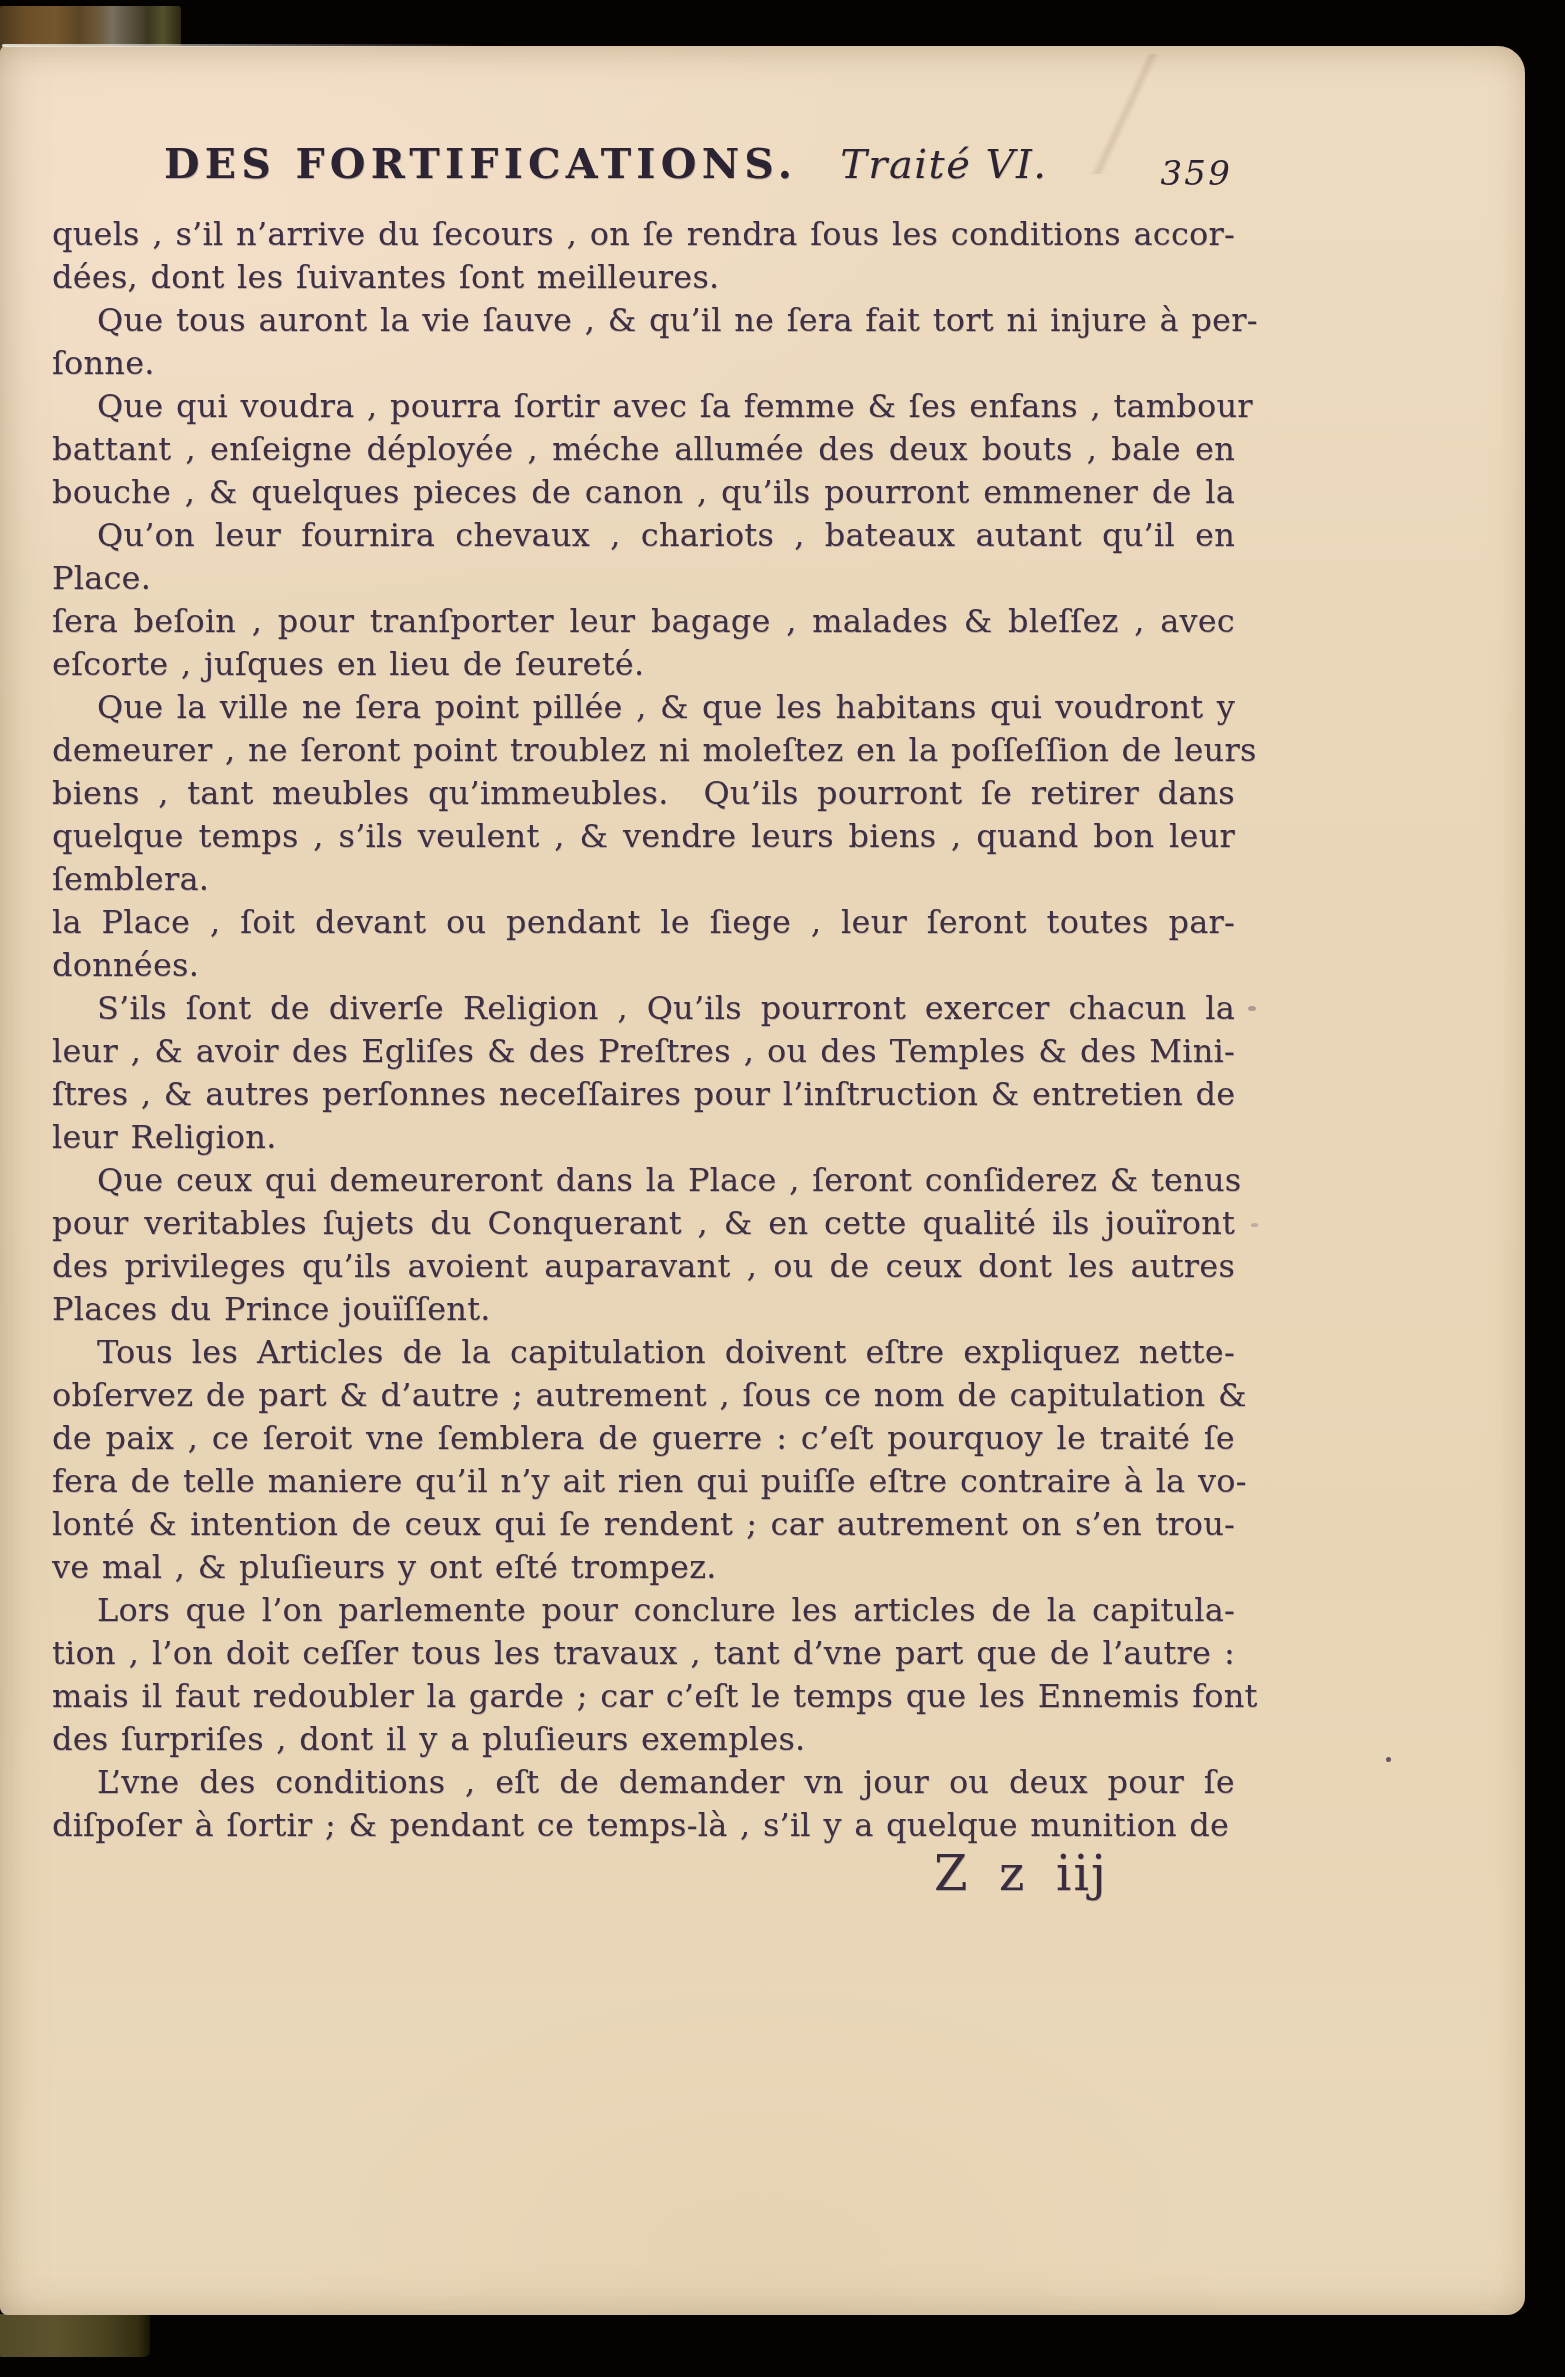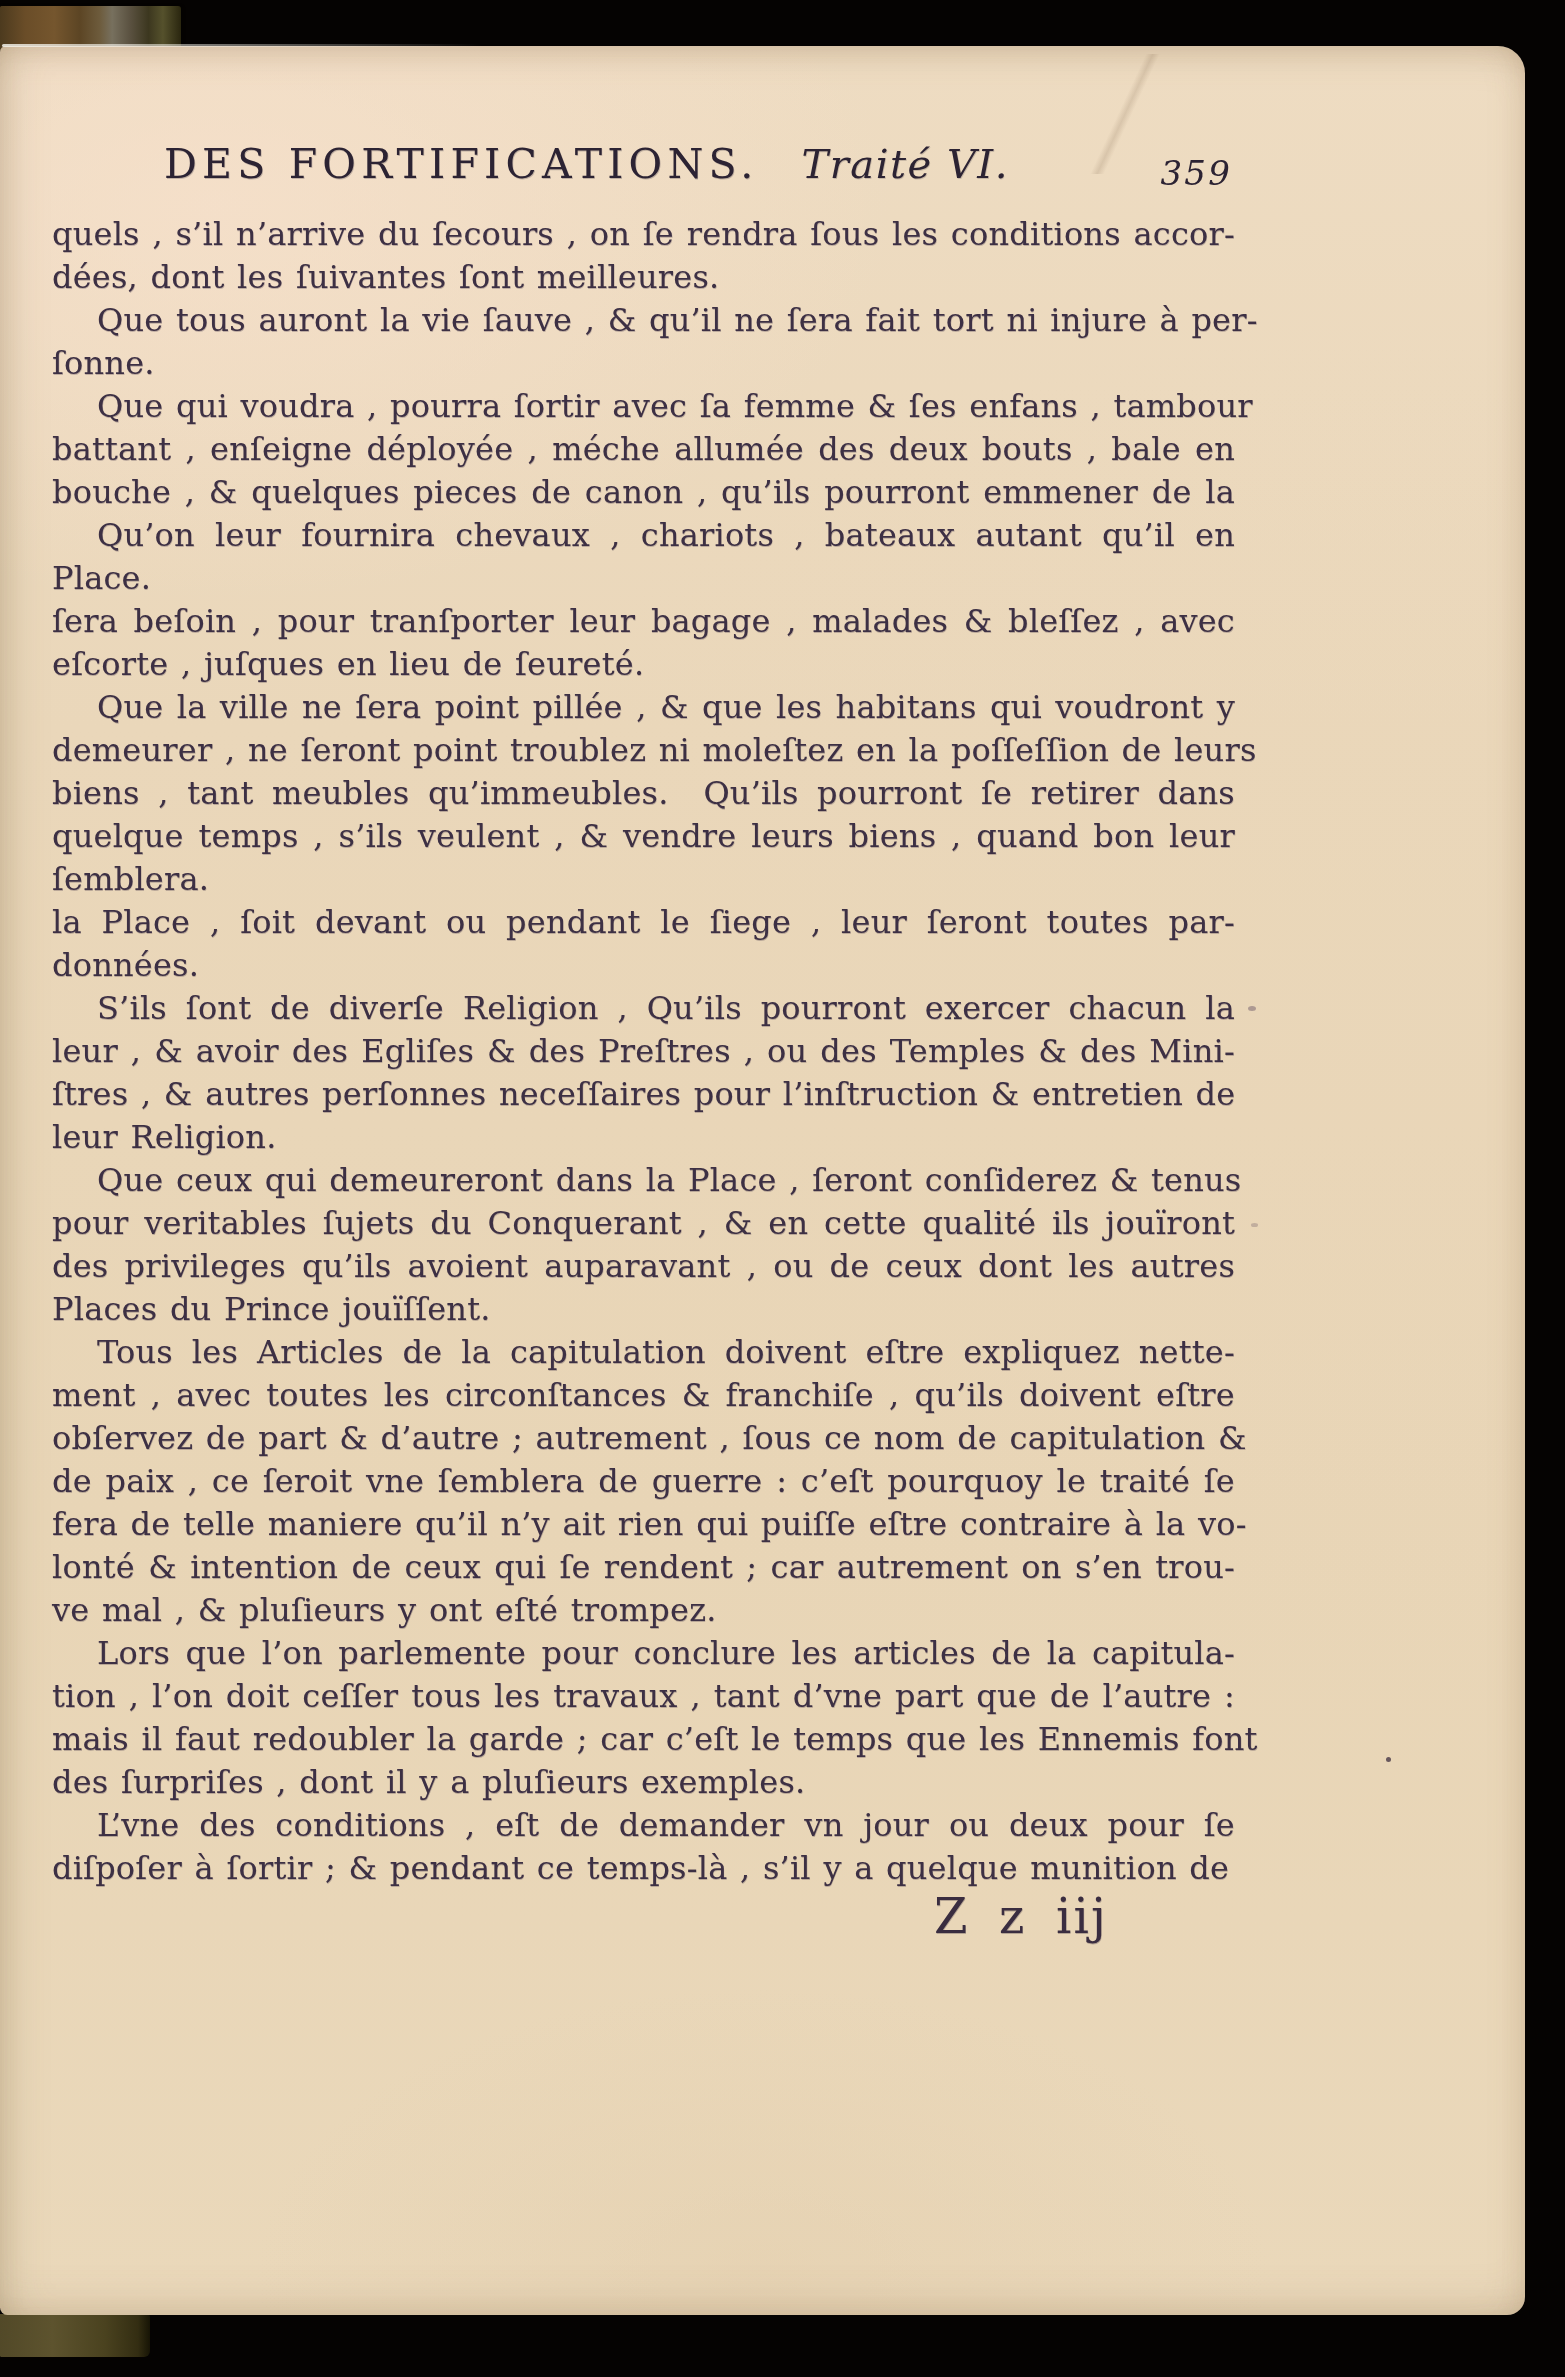--- a/index.html
+++ b/index.html
@@ -57,21 +57,21 @@
     position: absolute; left: 52px; top: 94px; width: 1183px;
     color: #3d3044;
   }
   .header {
     display: flex; align-items: baseline;
     padding-left: 112px; height: 43px;
     color: #2c2333;
     white-space: nowrap;
   }
   .h-title {
-    font-size: 41px; letter-spacing: 5.2px; font-weight: 400;
+    font-size: 41px; letter-spacing: 5.2px; font-weight: 700;
     text-shadow: 0.7px 0.7px 0 rgba(44,35,51,0.25);
   }
   .h-section {
     font-size: 40px; letter-spacing: 1.5px; margin-left: 43px;
     text-shadow: 0.7px 0.7px 0 rgba(44,35,51,0.2);
     font-style: italic;
   }
   .h-page {
     font-size: 34px; font-style: italic; letter-spacing: 2.2px;
     margin-left: auto; margin-right: 3px;
@@ -145,21 +145,20 @@
           <div class="line last">données.</div>
           <div class="line just indent">S’ils ſont de diverſe Religion , Qu’ils pourront exercer chacun la</div>
           <div class="line just">leur , &amp; avoir des Egliſes &amp; des Preſtres , ou des Temples &amp; des Mini-</div>
           <div class="line just">ſtres , &amp; autres perſonnes neceſſaires pour l’inſtruction &amp; entretien de</div>
           <div class="line last">leur Religion.</div>
           <div class="line just indent">Que ceux qui demeureront dans la Place , ſeront conſiderez &amp; tenus</div>
           <div class="line just">pour veritables ſujets du Conquerant , &amp; en cette qualité ils jouïront</div>
           <div class="line just">des privileges qu’ils avoient auparavant , ou de ceux dont les autres</div>
           <div class="line last">Places du Prince jouïſſent.</div>
           <div class="line just indent">Tous les Articles de la capitulation doivent eſtre expliquez nette-</div>
-          <div class="line just">ment , avec toutes les circonſtances &amp; franchiſe , qu’ils doivent eſtre</div>
           <div class="line just">obſervez de part &amp; d’autre ; autrement , ſous ce nom de capitulation &amp;</div>
           <div class="line just">de paix , ce ſeroit vne ſemblera de guerre : c’eſt pourquoy le traité ſe</div>
           <div class="line just">fera de telle maniere qu’il n’y ait rien qui puiſſe eſtre contraire à la vo-</div>
           <div class="line just">lonté &amp; intention de ceux qui ſe rendent ; car autrement on s’en trou-</div>
           <div class="line last">ve mal , &amp; pluſieurs y ont eſté trompez.</div>
           <div class="line just indent">Lors que l’on parlemente pour conclure les articles de la capitula-</div>
           <div class="line just">tion , l’on doit ceſſer tous les travaux , tant d’vne part que de l’autre :</div>
           <div class="line just">mais il faut redoubler la garde ; car c’eſt le temps que les Ennemis font</div>
           <div class="line last">des ſurpriſes , dont il y a pluſieurs exemples.</div>
           <div class="line just indent">L’vne des conditions , eſt de demander vn jour ou deux pour ſe</div>

